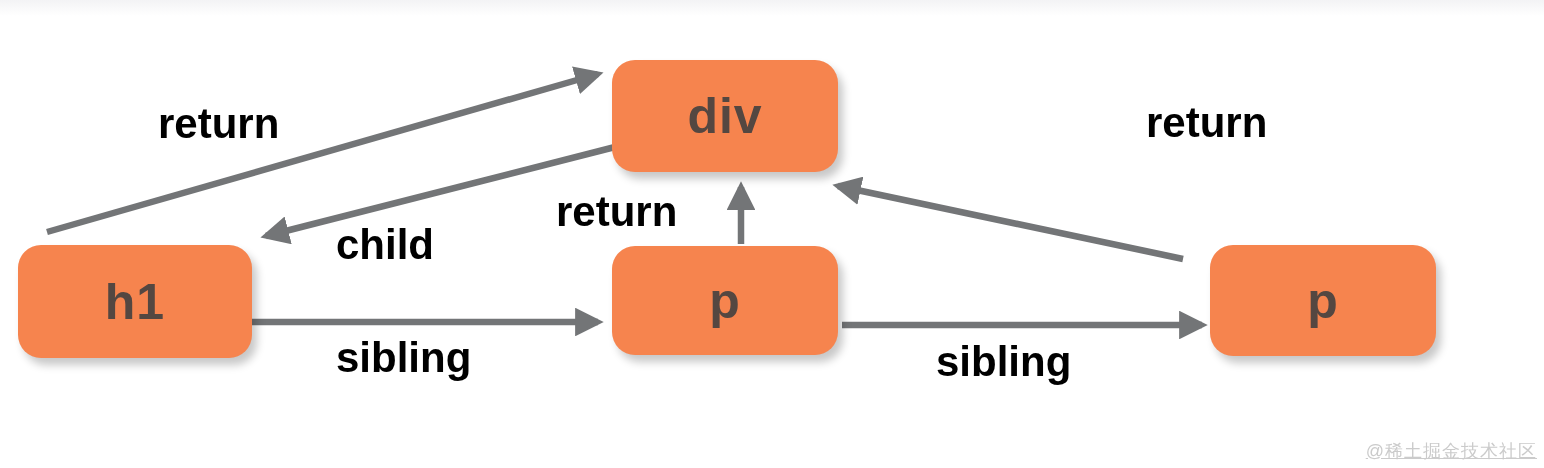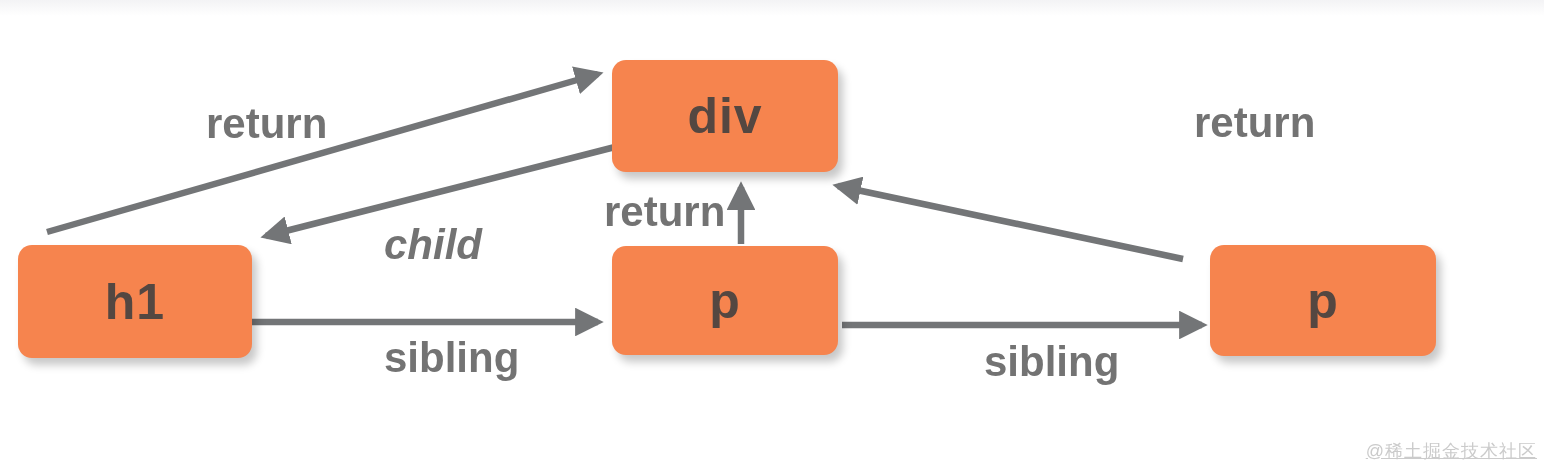--- a/index.html
+++ b/index.html
@@ -20,45 +20,44 @@
   }
   svg.edges {
     position: absolute;
     left: 0; top: 0;
     width: 1544px; height: 468px;
     pointer-events: none;
   }
   .node {
     position: absolute;
     background: #F6844E;
-    border-radius: 14px;
+    border-radius: 23px;
     box-shadow: 5px 7px 9px rgba(0,0,0,0.22);
     display: flex;
     align-items: center;
     justify-content: center;
     color: #544741;
     font-size: 50px;
     font-weight: bold;
     letter-spacing: 1px;
   }
   .node-div { left: 612px; top: 60px;  width: 226px; height: 112px; }
   .node-h1  { left: 18px;  top: 245px; width: 234px; height: 113px; }
   .node-p1  { left: 612px; top: 246px; width: 226px; height: 109px; }
   .node-p2  { left: 1210px;top: 245px; width: 226px; height: 111px; }
   .edge-label {
     position: absolute;
-    color: #737373;
+    color: #000000;
     font-size: 42px;
     font-weight: bold;
     line-height: 1.0;
     white-space: nowrap;
-    margin-left: 48px;
   }
   .lbl-return-left   { left: 158px;  top: 103px; }
-  .lbl-child         { left: 336px;  top: 224px; font-style: italic; }
+  .lbl-child         { left: 336px;  top: 224px; }
   .lbl-return-middle { left: 556px;  top: 191px; }
   .lbl-return-right  { left: 1146px; top: 102px; }
   .lbl-sibling-left  { left: 336px;  top: 337px; }
   .lbl-sibling-right { left: 936px;  top: 341px; }
   .watermark {
     position: absolute;
     right: 7px; bottom: 5px;
     font-size: 18px;
     color: #cbcbcb;
     letter-spacing: 1px;

